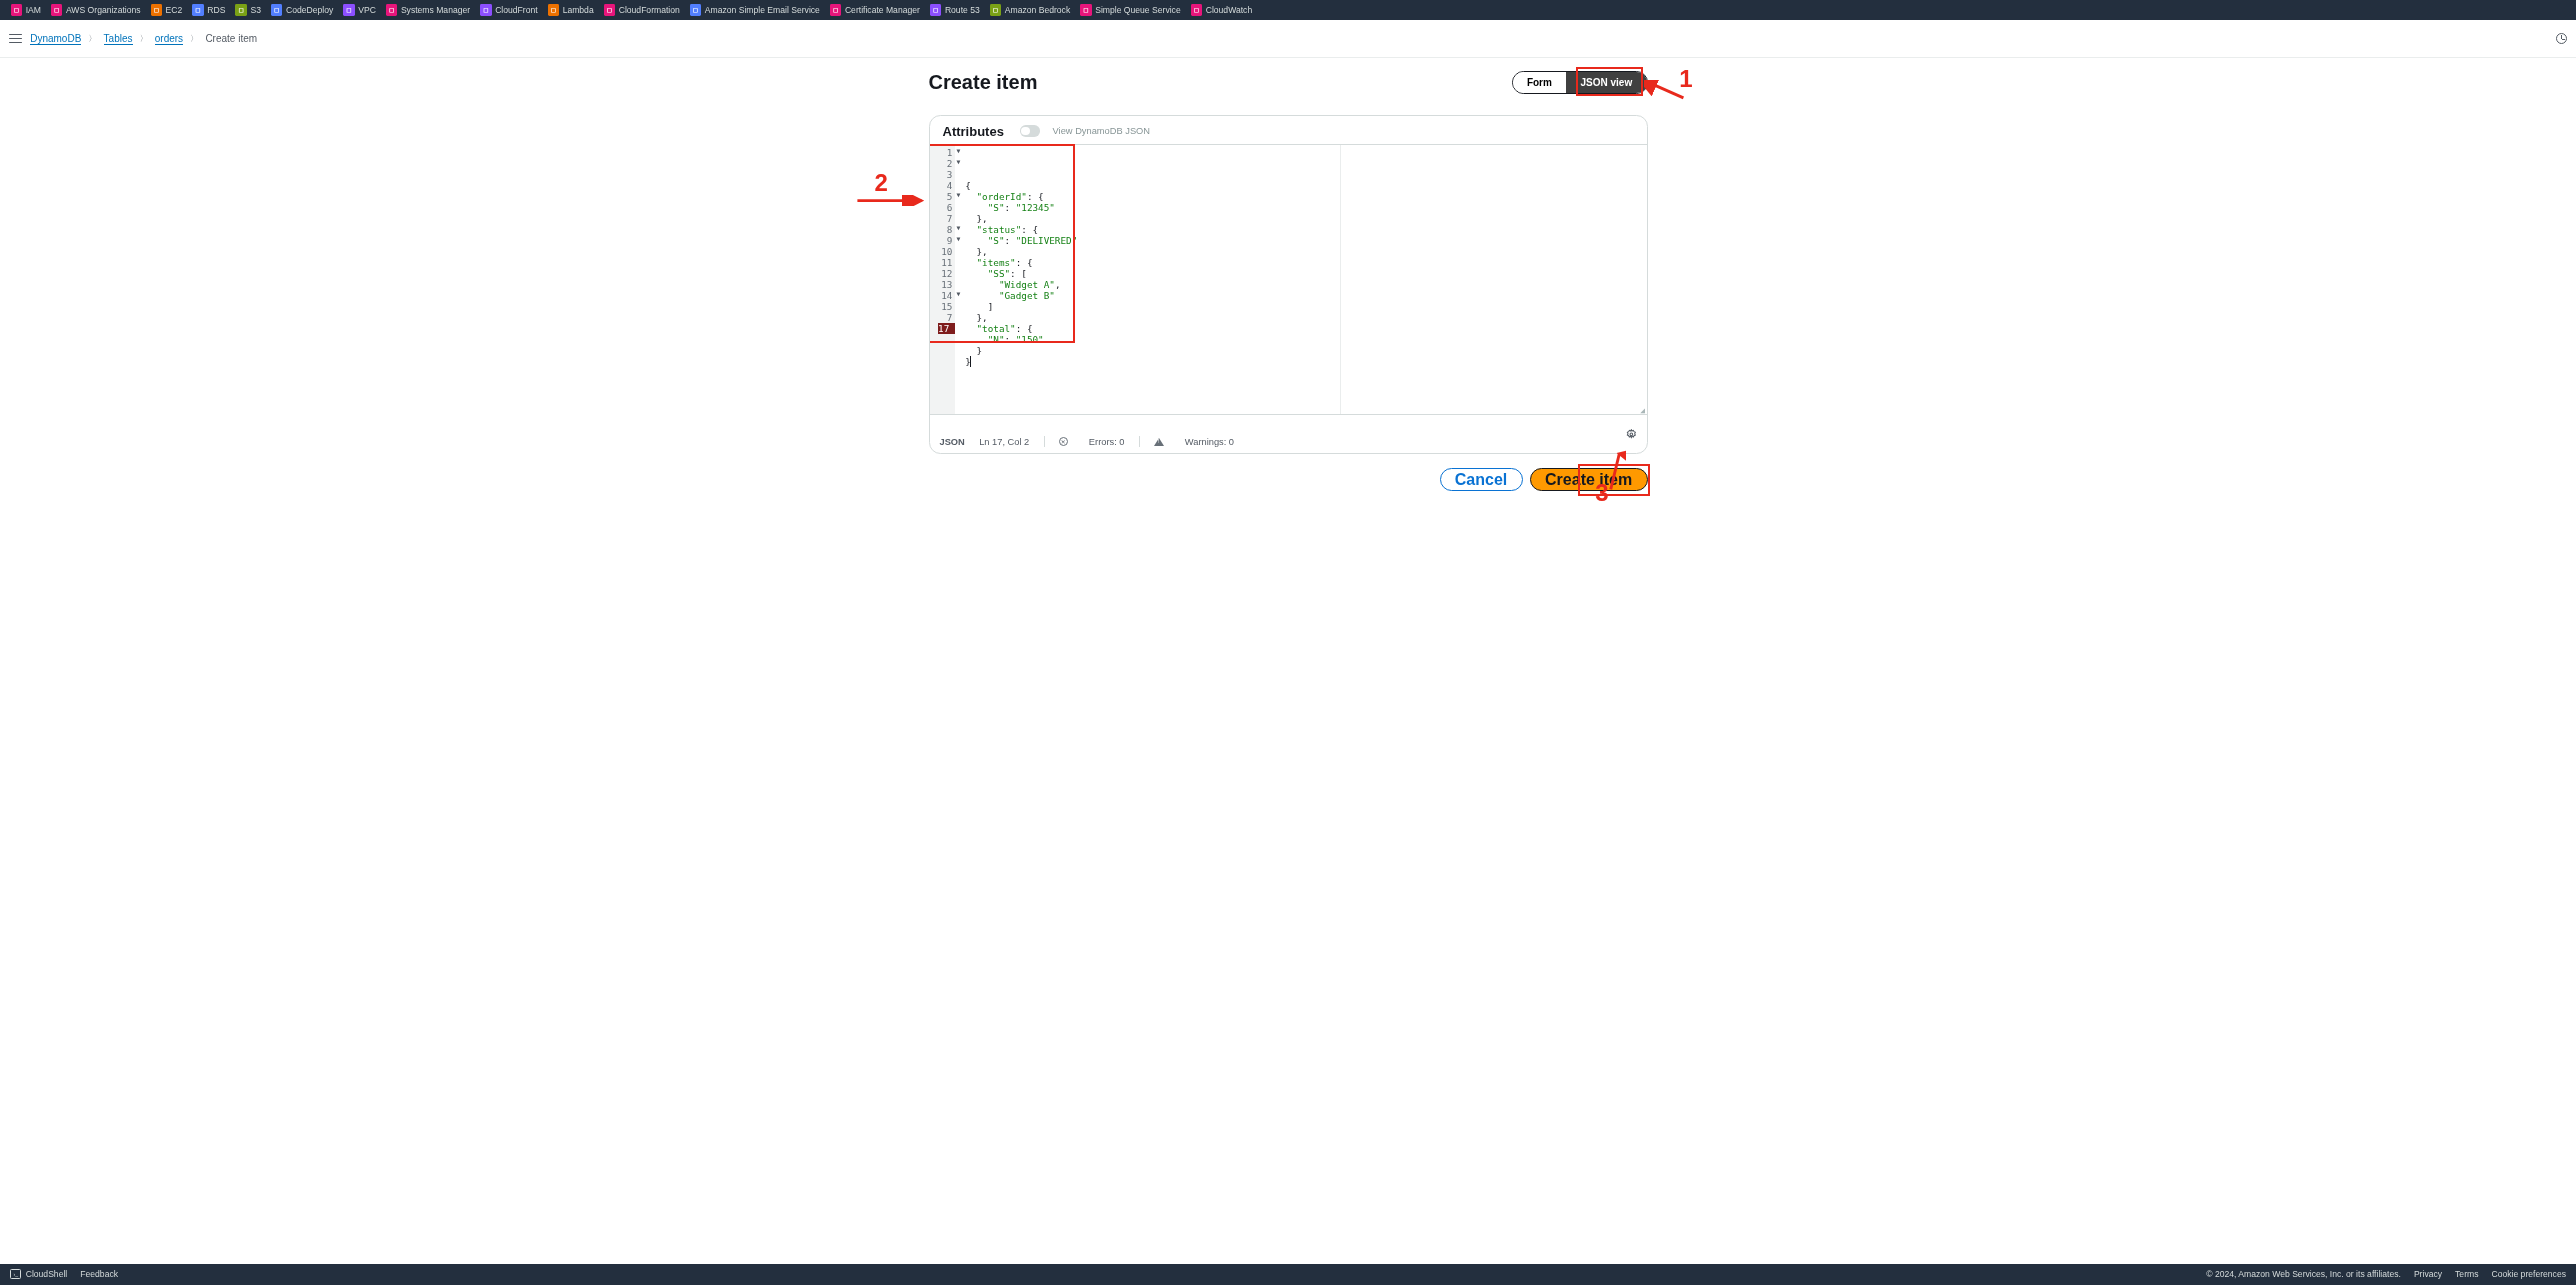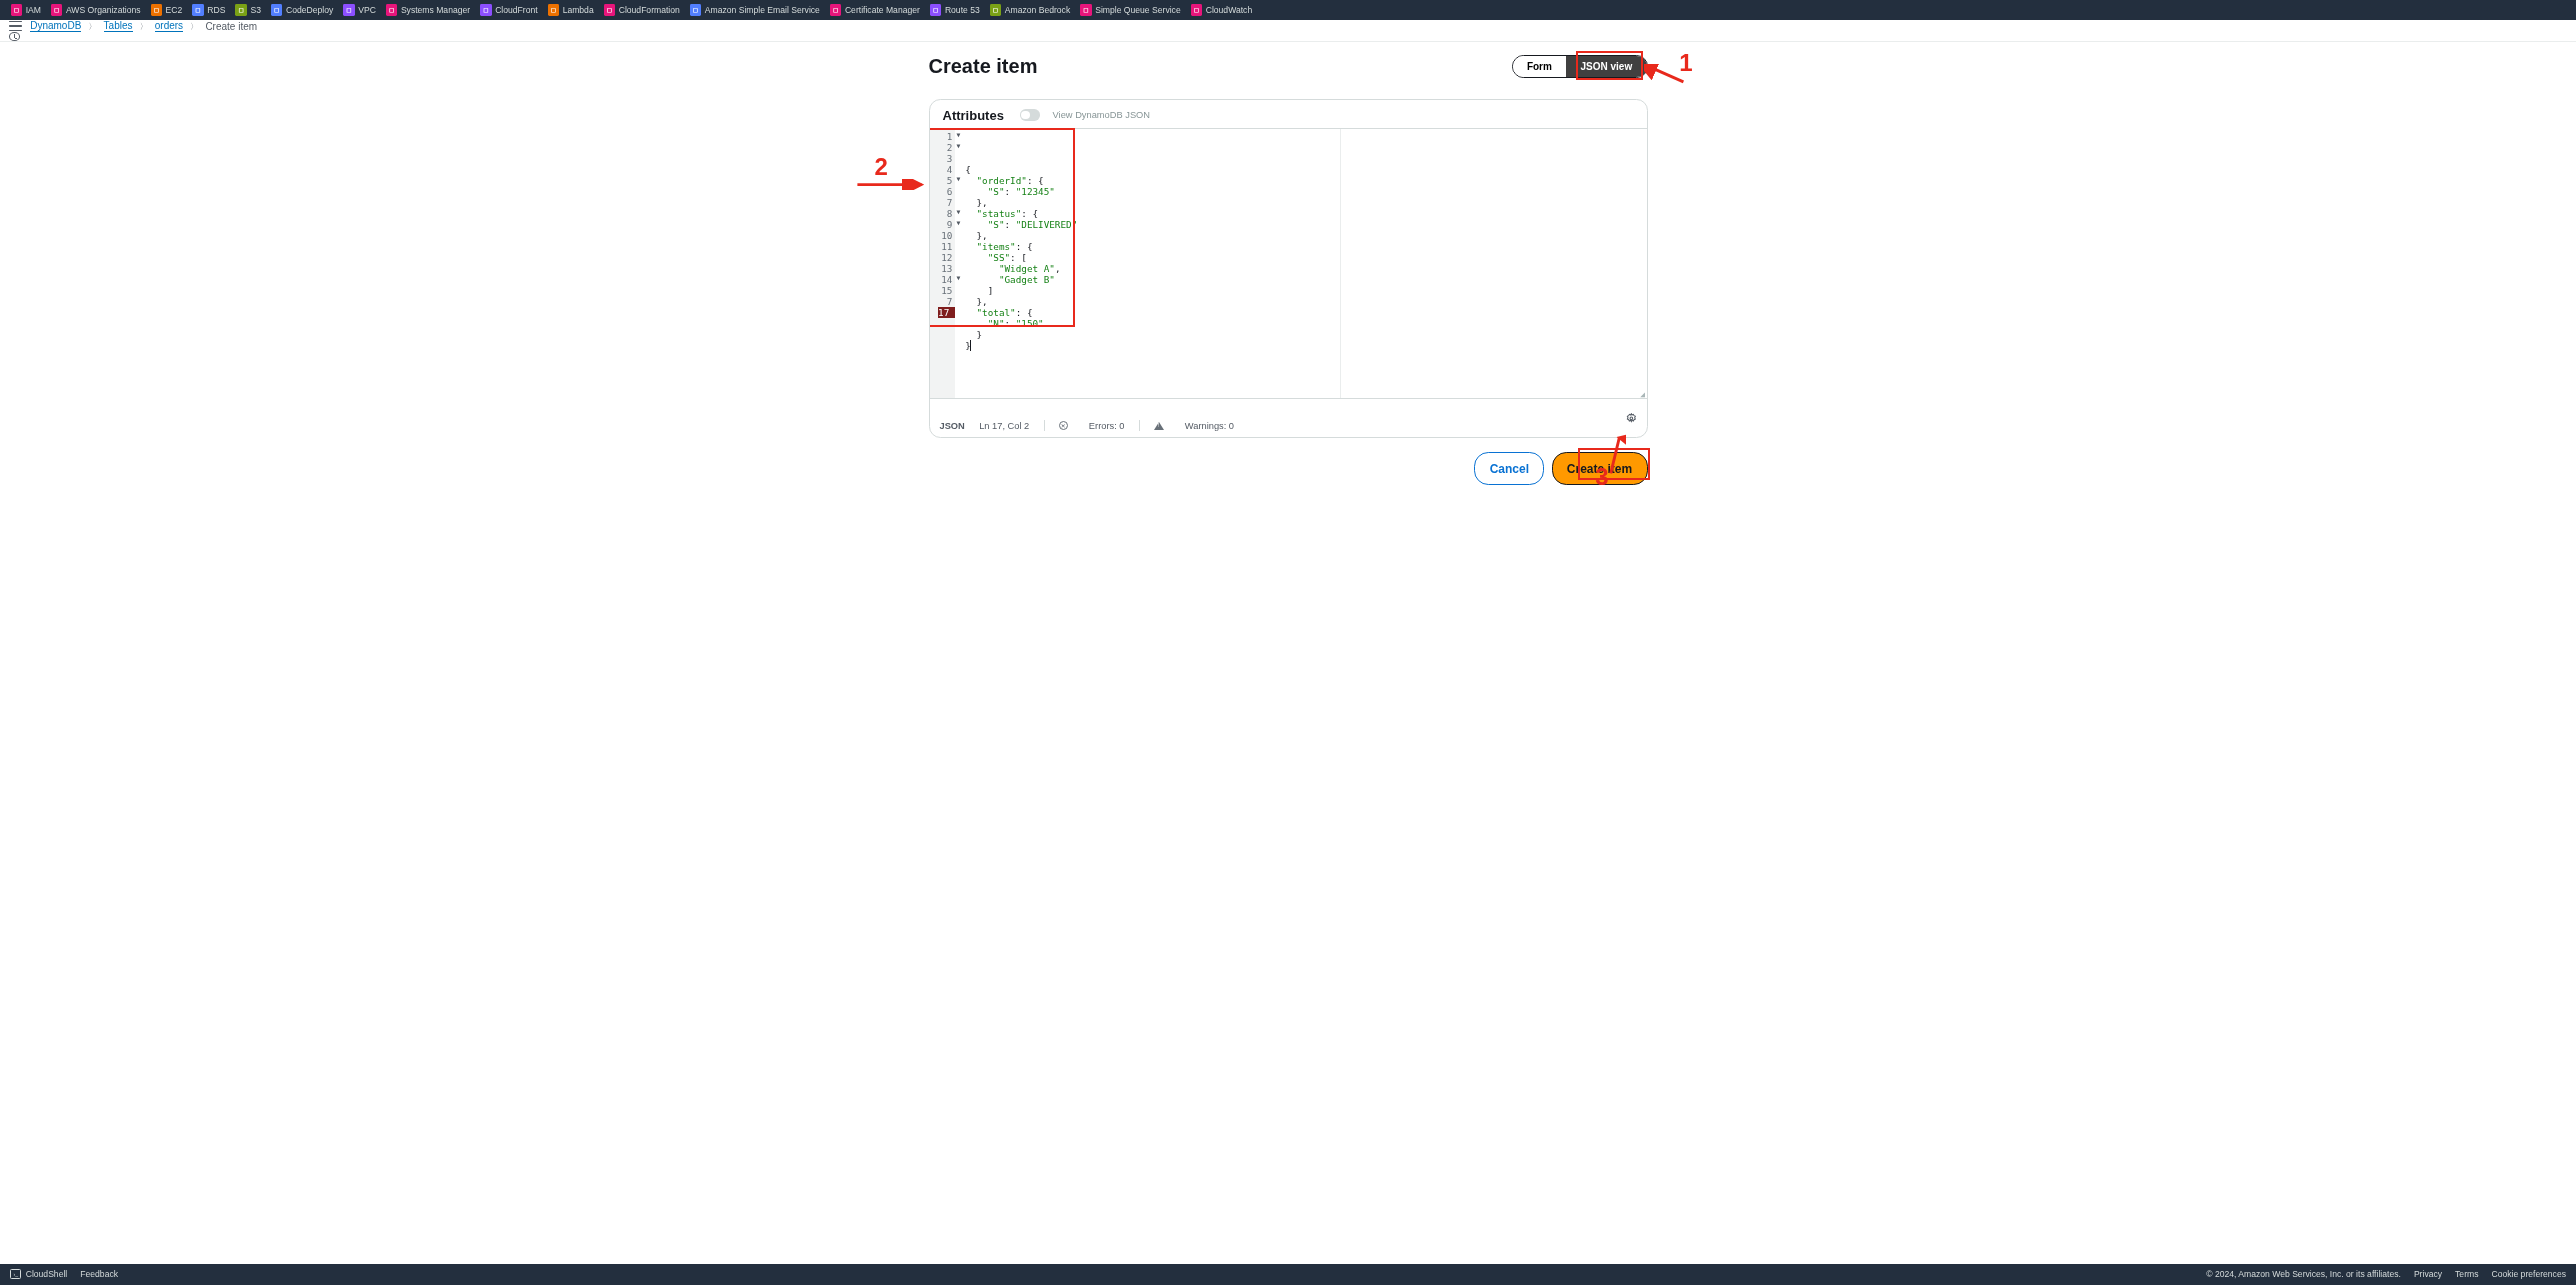--- a/index.html
+++ b/index.html
@@ -4,21 +4,21 @@
 <style>
 * { margin: 0; padding: 0; box-sizing: border-box; }
 body { font-family: "Amazon Ember", "Helvetica Neue", Arial, sans-serif; font-size: 10px; color: #16191f; background: #fff; }
 
 
 .service-bar { background: #232f3e; display: flex; align-items: center; height: 20px; padding: 0 5.7px; overflow: hidden; }
 .service-item { display: flex; align-items: center; gap: 3.6px; padding: 0 5px; color: #d5dbdb; font-size: 8.6px; white-space: nowrap; cursor: pointer; }
 .service-icon { width: 11.4px; height: 11.4px; border-radius: 1.4px; display: flex; align-items: center; justify-content: center; font-size: 6.4px; color: #fff; font-weight: bold; }
 
 
-.crumb-bar { height: 22px; display: flex; justify-content: space-between; border-bottom: 0.7px solid #eaeded; padding: 0 8.6px; flex-direction: column; }
+.crumb-bar { height: 38px; display: flex; align-items: center; justify-content: space-between; border-bottom: 0.7px solid #eaeded; padding: 0 8.6px; }
 .crumb-left { display: flex; align-items: center; gap: 8.6px; }
 .hamburger { width: 13px; height: 10px; display: flex; flex-direction: column; justify-content: space-between; cursor: pointer; }
 .hamburger span { height: 1.4px; background: #545b64; border-radius: 0.7px; }
 .crumbs { display: flex; align-items: center; gap: 7.2px; font-size: 10px; }
 .crumb-link { color: #0073bb; text-decoration: none; border-bottom: 0.7px solid #0073bb; cursor: pointer; }
 .crumb-sep { color: #687078; font-size: 7.9px; }
 .crumb-current { color: #545b64; }
 
 
 .main { max-width: 719px; margin: 0 auto; padding: 13px 0 29px; }
@@ -60,21 +60,21 @@
 .status-left { display: flex; align-items: center; gap: 14.3px; margin-top: 15px; }
 .status-sep { width: 0.7px; height: 11.4px; background: #d5dbdb; }
 .status-item { display: flex; align-items: center; gap: 21px; }
 .mini-icon { width: 9.3px; height: 9.3px; border: 1.1px solid #687078; border-radius: 50%; display: flex; align-items: center; justify-content: center; font-size: 5.7px; }
 .tri-icon { width: 0; height: 0; border-left: 5px solid transparent; border-right: 5px solid transparent; border-bottom: 8.6px solid #687078; position: relative; }
 .tri-icon::after { content: '!'; position: absolute; color: #fff; font-size: 5.7px; left: -1.4px; top: 0.7px; }
 .gear { width: 10.7px; height: 10.7px; cursor: pointer; }
 
 
 .action-row { display: flex; justify-content: flex-end; gap: 7.2px; margin-top: 14.3px; }
-.btn { height: 33px; border-radius: 14.3px; padding: 0 14.3px; font-size: 12px; font-weight: 700; cursor: pointer; display: flex; align-items: center; }
+.btn { height: 23px; border-radius: 14.3px; padding: 0 14.3px; font-size: 16px; font-weight: 700; cursor: pointer; display: flex; align-items: center; }
 .btn-cancel { background: #fff; border: 1.4px solid #0972d3; color: #0972d3; }
 .btn-primary { background: #ff9900; border: 0.7px solid #16191f; color: #16191f; }
 
 
 .footer { position: fixed; bottom: 0; left: 0; right: 0; background: #232f3e; height: 21.5px; display: flex; align-items: center; justify-content: space-between; padding: 0 10px; color: #d5dbdb; font-size: 8.6px; }
 .footer-left, .footer-right { display: flex; align-items: center; gap: 13px; }
 .footer a { color: #d5dbdb; text-decoration: none; cursor: pointer; }
 .cs-icon { width: 11.4px; height: 10px; border: 1.1px solid #d5dbdb; border-radius: 1.4px; display: flex; align-items: center; justify-content: center; font-size: 5px; }
 .anno-box { border: 2.1px solid #e8291c; position: absolute; }
 .anno-num { color: #e8291c; font-weight: 900; font-size: 24px; position: absolute; font-family: Arial; }

